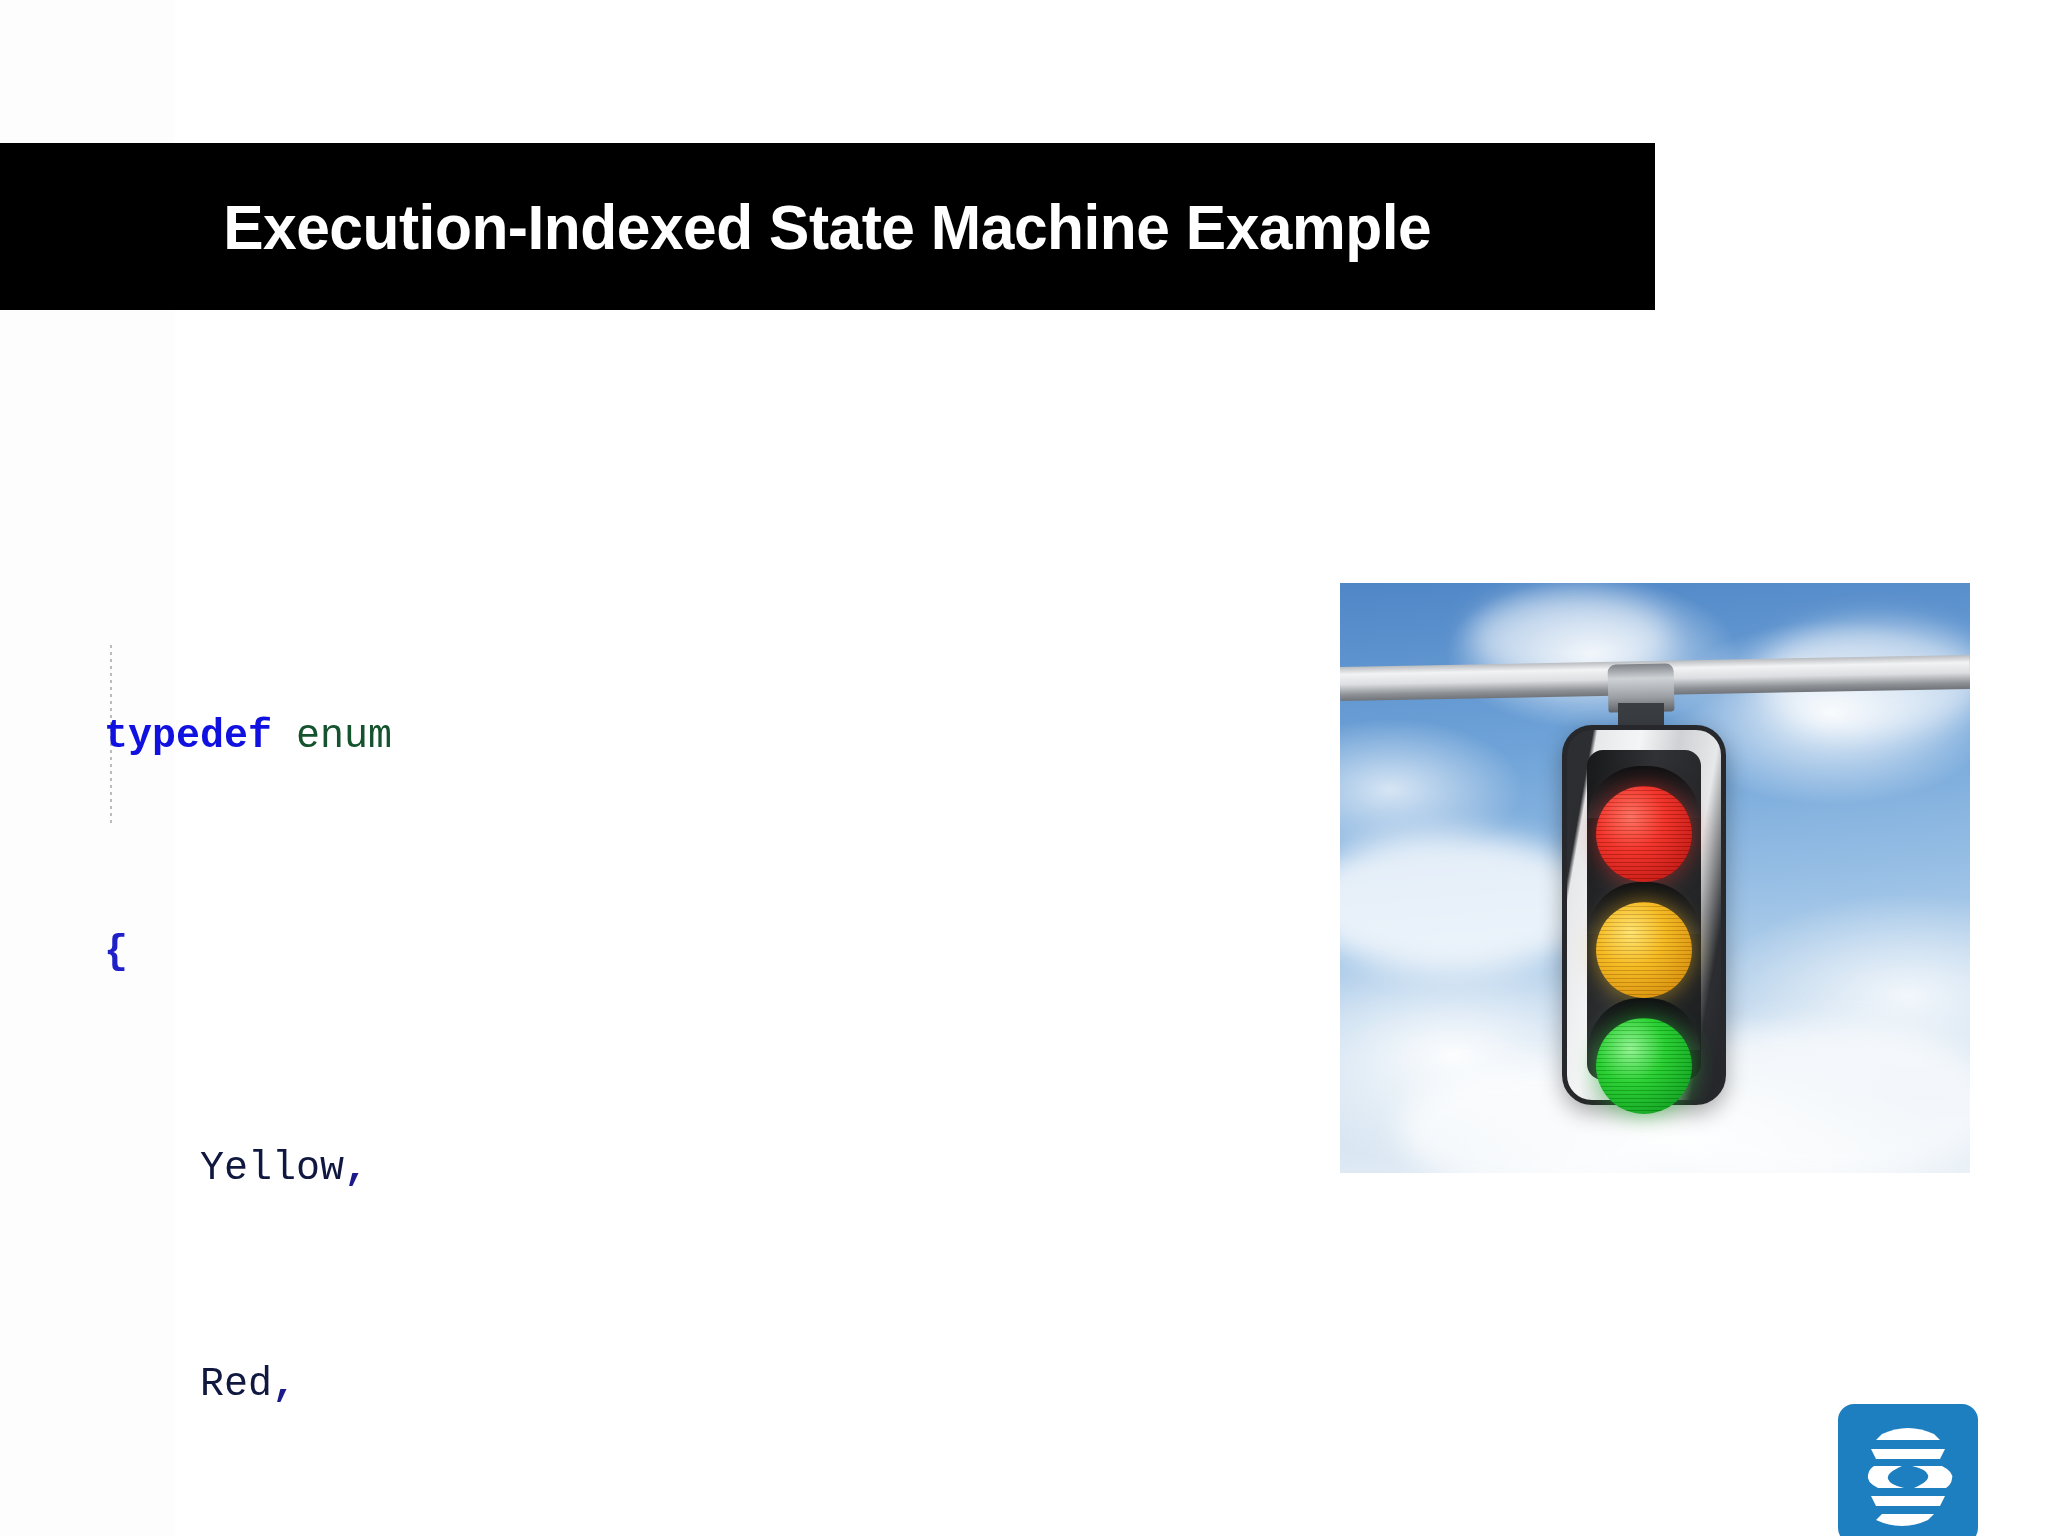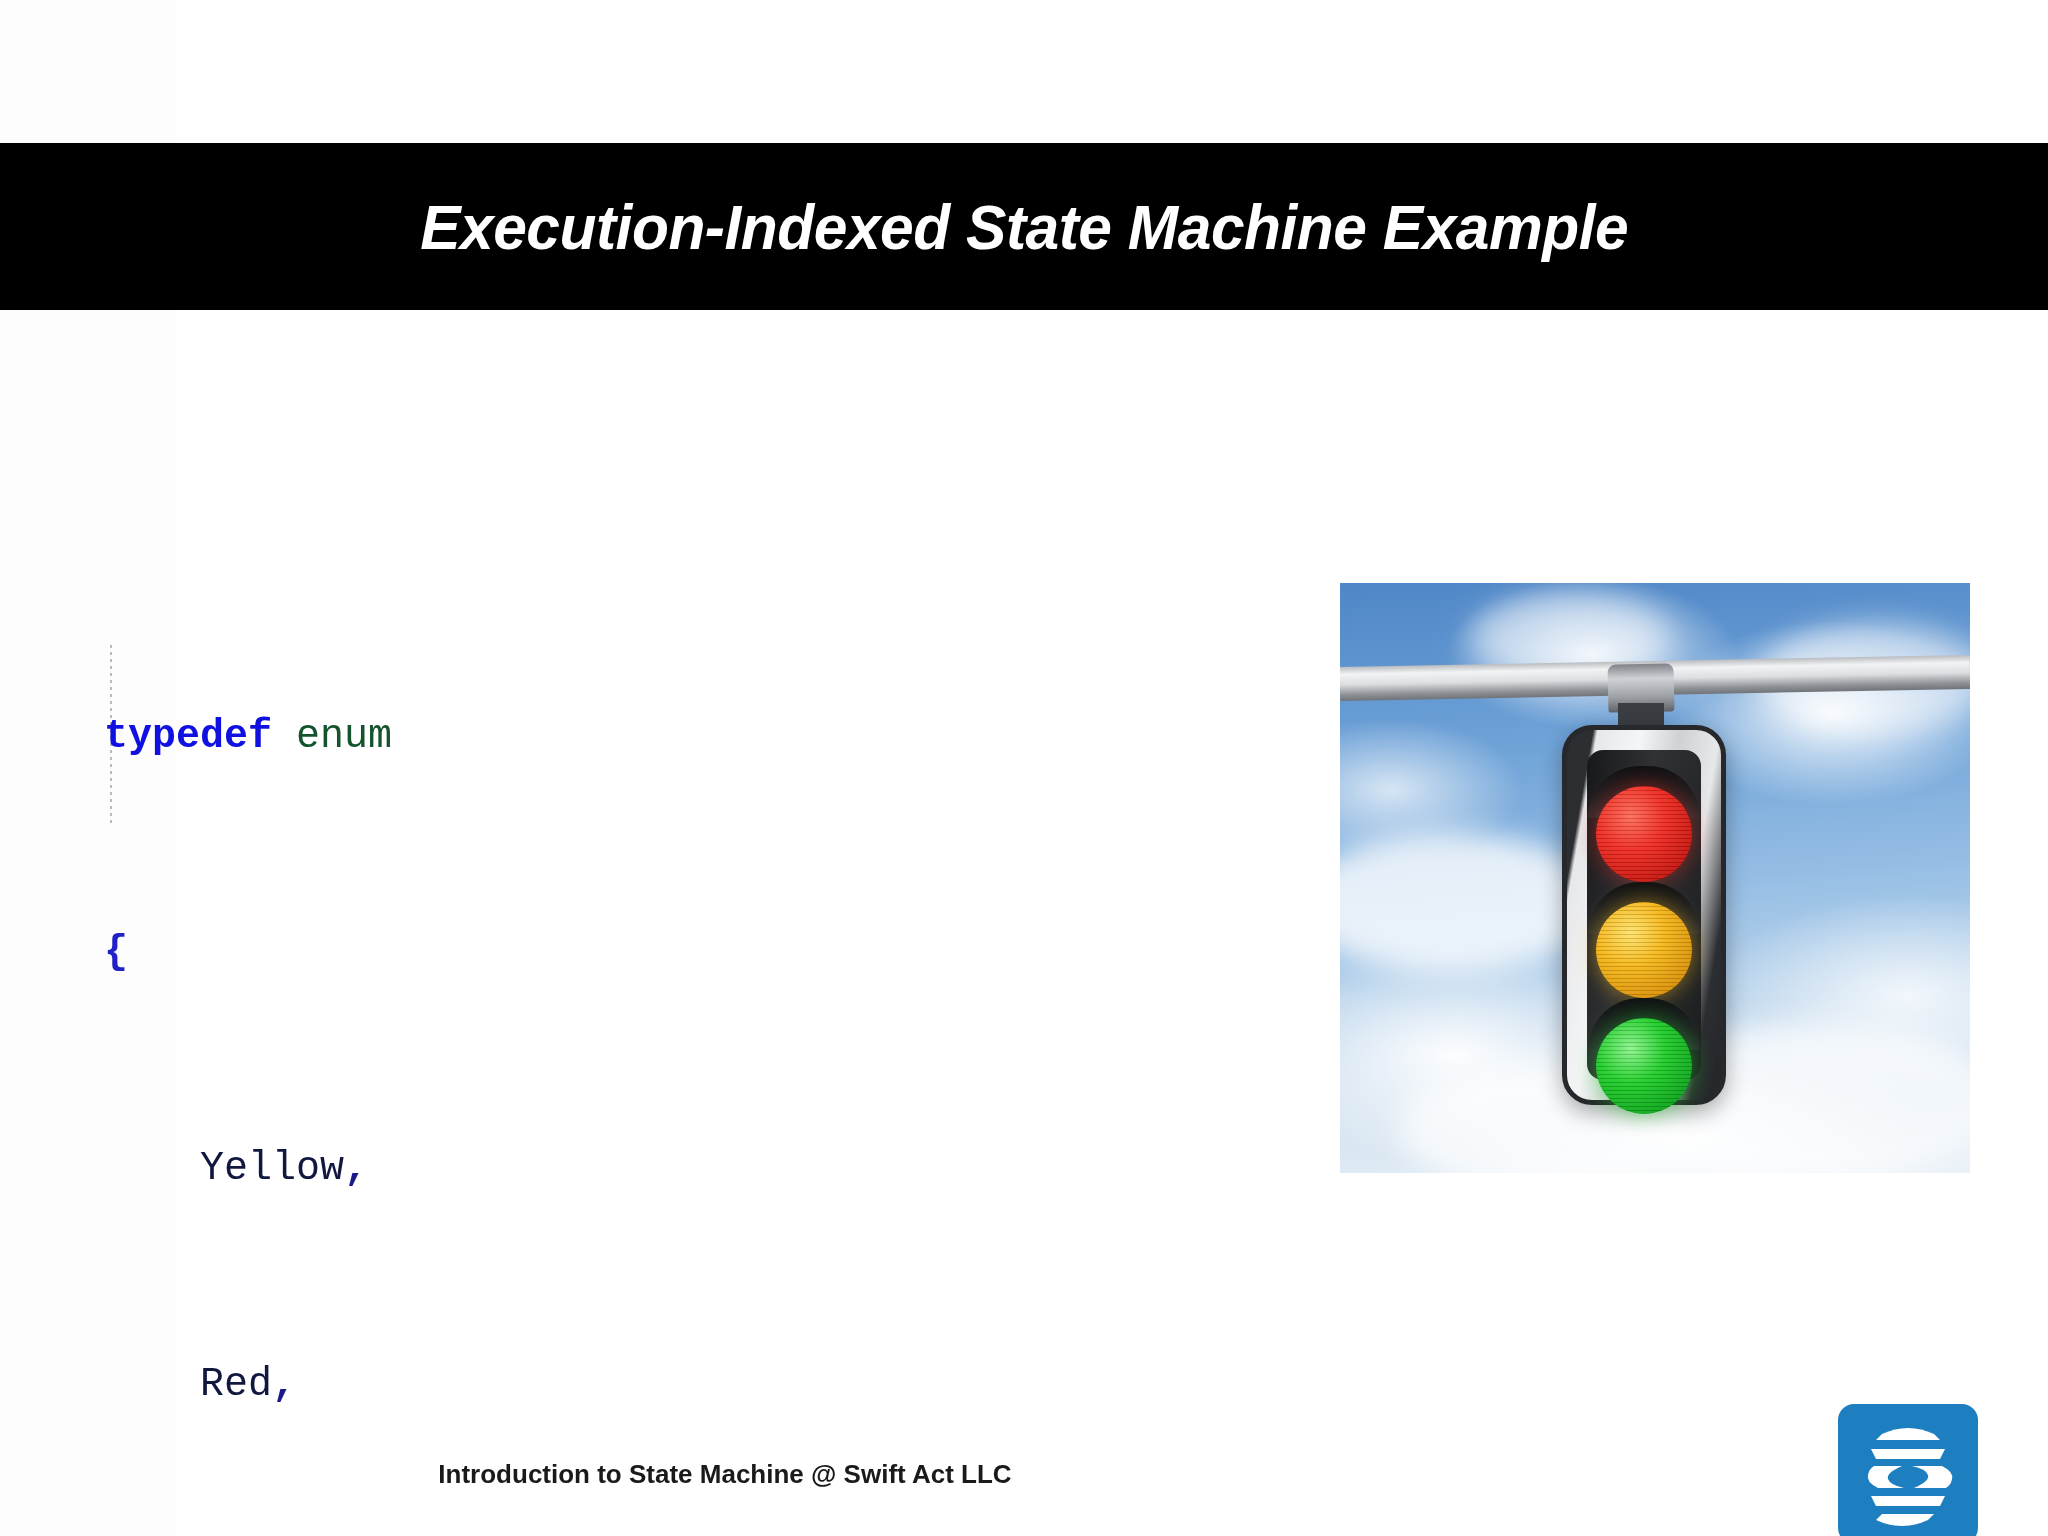--- a/index.html
+++ b/index.html
@@ -31,27 +31,26 @@
     left: 175px; top: 0;
     width: 1873px; height: 1536px;
     background: #ffffff;
   }
 
   
   .title-banner {
     position: absolute;
     left: 0;
     top: 143px;
-    width: 2048px;
+    width: 1655px;
     height: 167px;
     background: #000000;
     display: flex;
     align-items: center;
     justify-content: center;
-    font-style: italic;
   }
   .title-text {
     color: #ffffff;
     font-family: "Liberation Sans", sans-serif;
     font-weight: bold;
     font-size: 63px;
     letter-spacing: -0.5px;
     white-space: nowrap;
     transform: scaleX(0.96);
     transform-origin: center;
@@ -295,21 +294,20 @@
 
         <div class="visor visor-green"></div>
         <div class="lamp lamp-green">
           <div class="lamp-fresnel"></div>
         </div>
 
       </div>
     </div>
   </div>
 
-  <div class="footer-text">Introduction to State Machine @ Swift Act LLC</div>
 
   <div class="logo">
     <svg width="140" height="140" viewBox="0 0 140 140" aria-hidden="true">
       <g fill="#ffffff">
         <path d="M44 30 q26 -12 52 0 l6 6 H38 Z"></path>
         <path d="M33 45 h74 l-5 10 H38 Z"></path>
         <path d="M36 62 h28 q-16 7 -14 13 q2 6 16 9 l-26 0 q-12 -6 -10 -13 q1 -6 6 -9 Z"></path>
         <path d="M104 62 q12 6 10 13 q-1 6 -6 9 H76 q16 -7 14 -13 q-2 -6 -16 -9 Z"></path>
         <path d="M33 92 h74 l-5 10 H38 Z"></path>
         <path d="M44 110 h52 l-6 6 q-26 12 -52 0 Z"></path>

